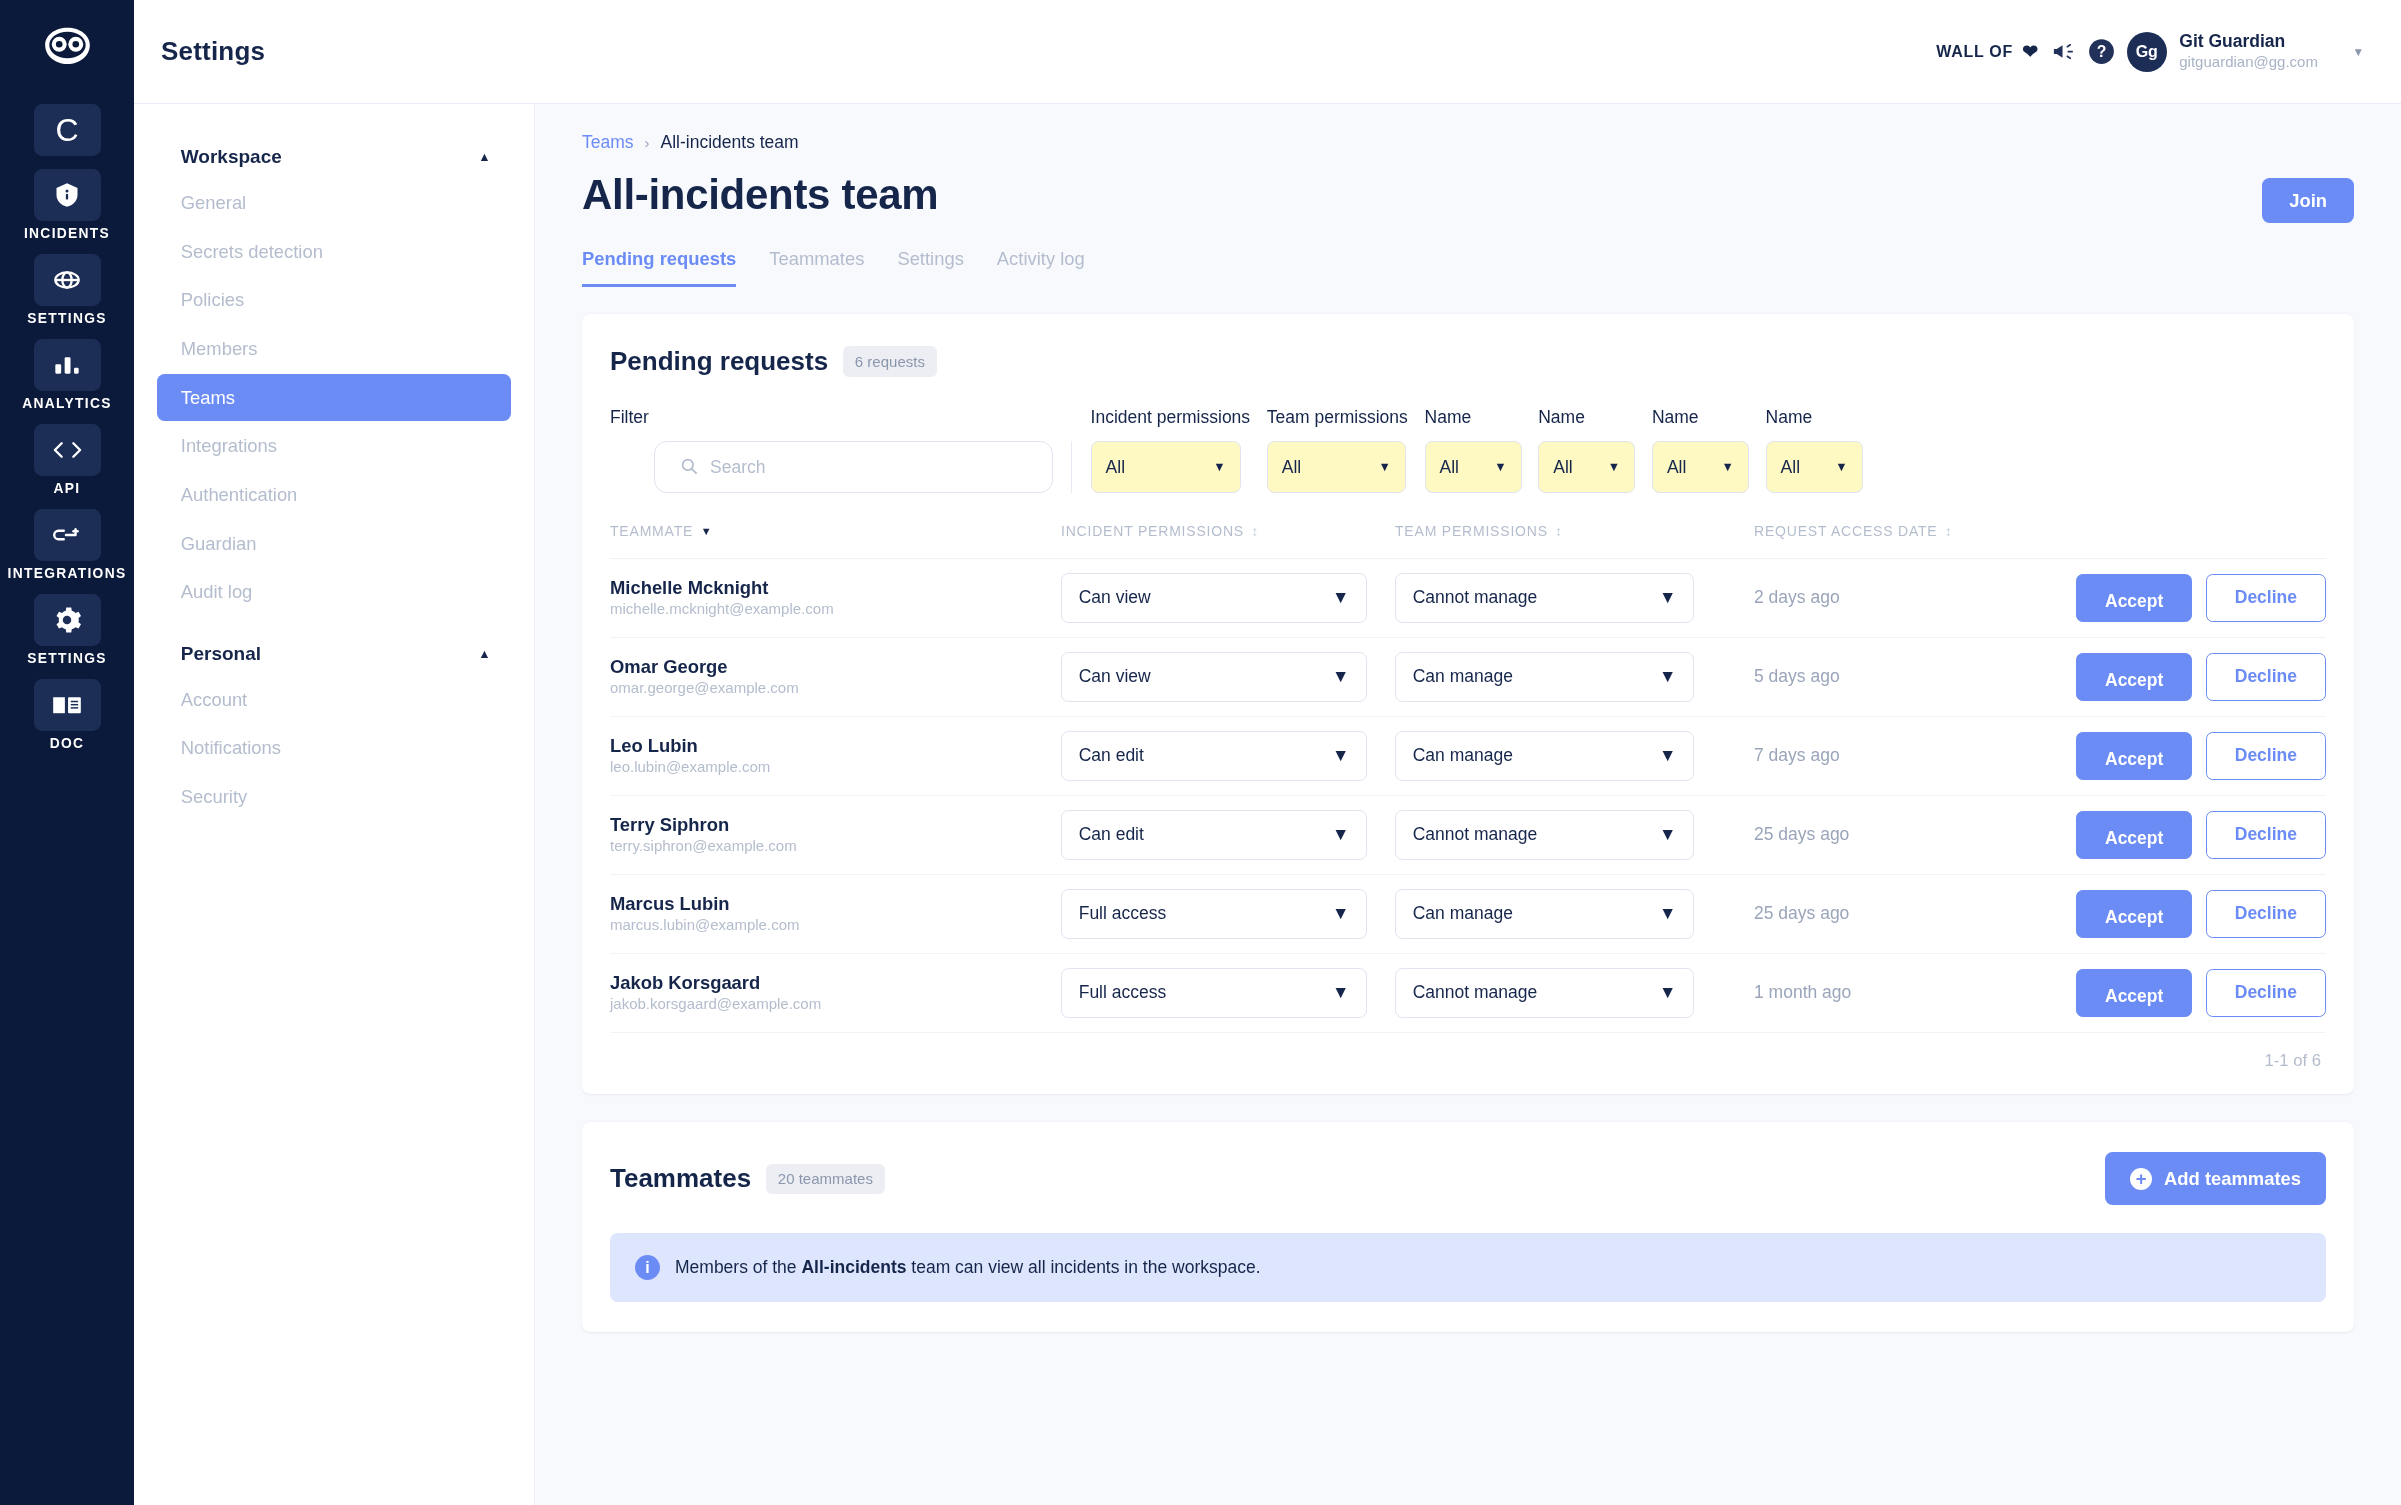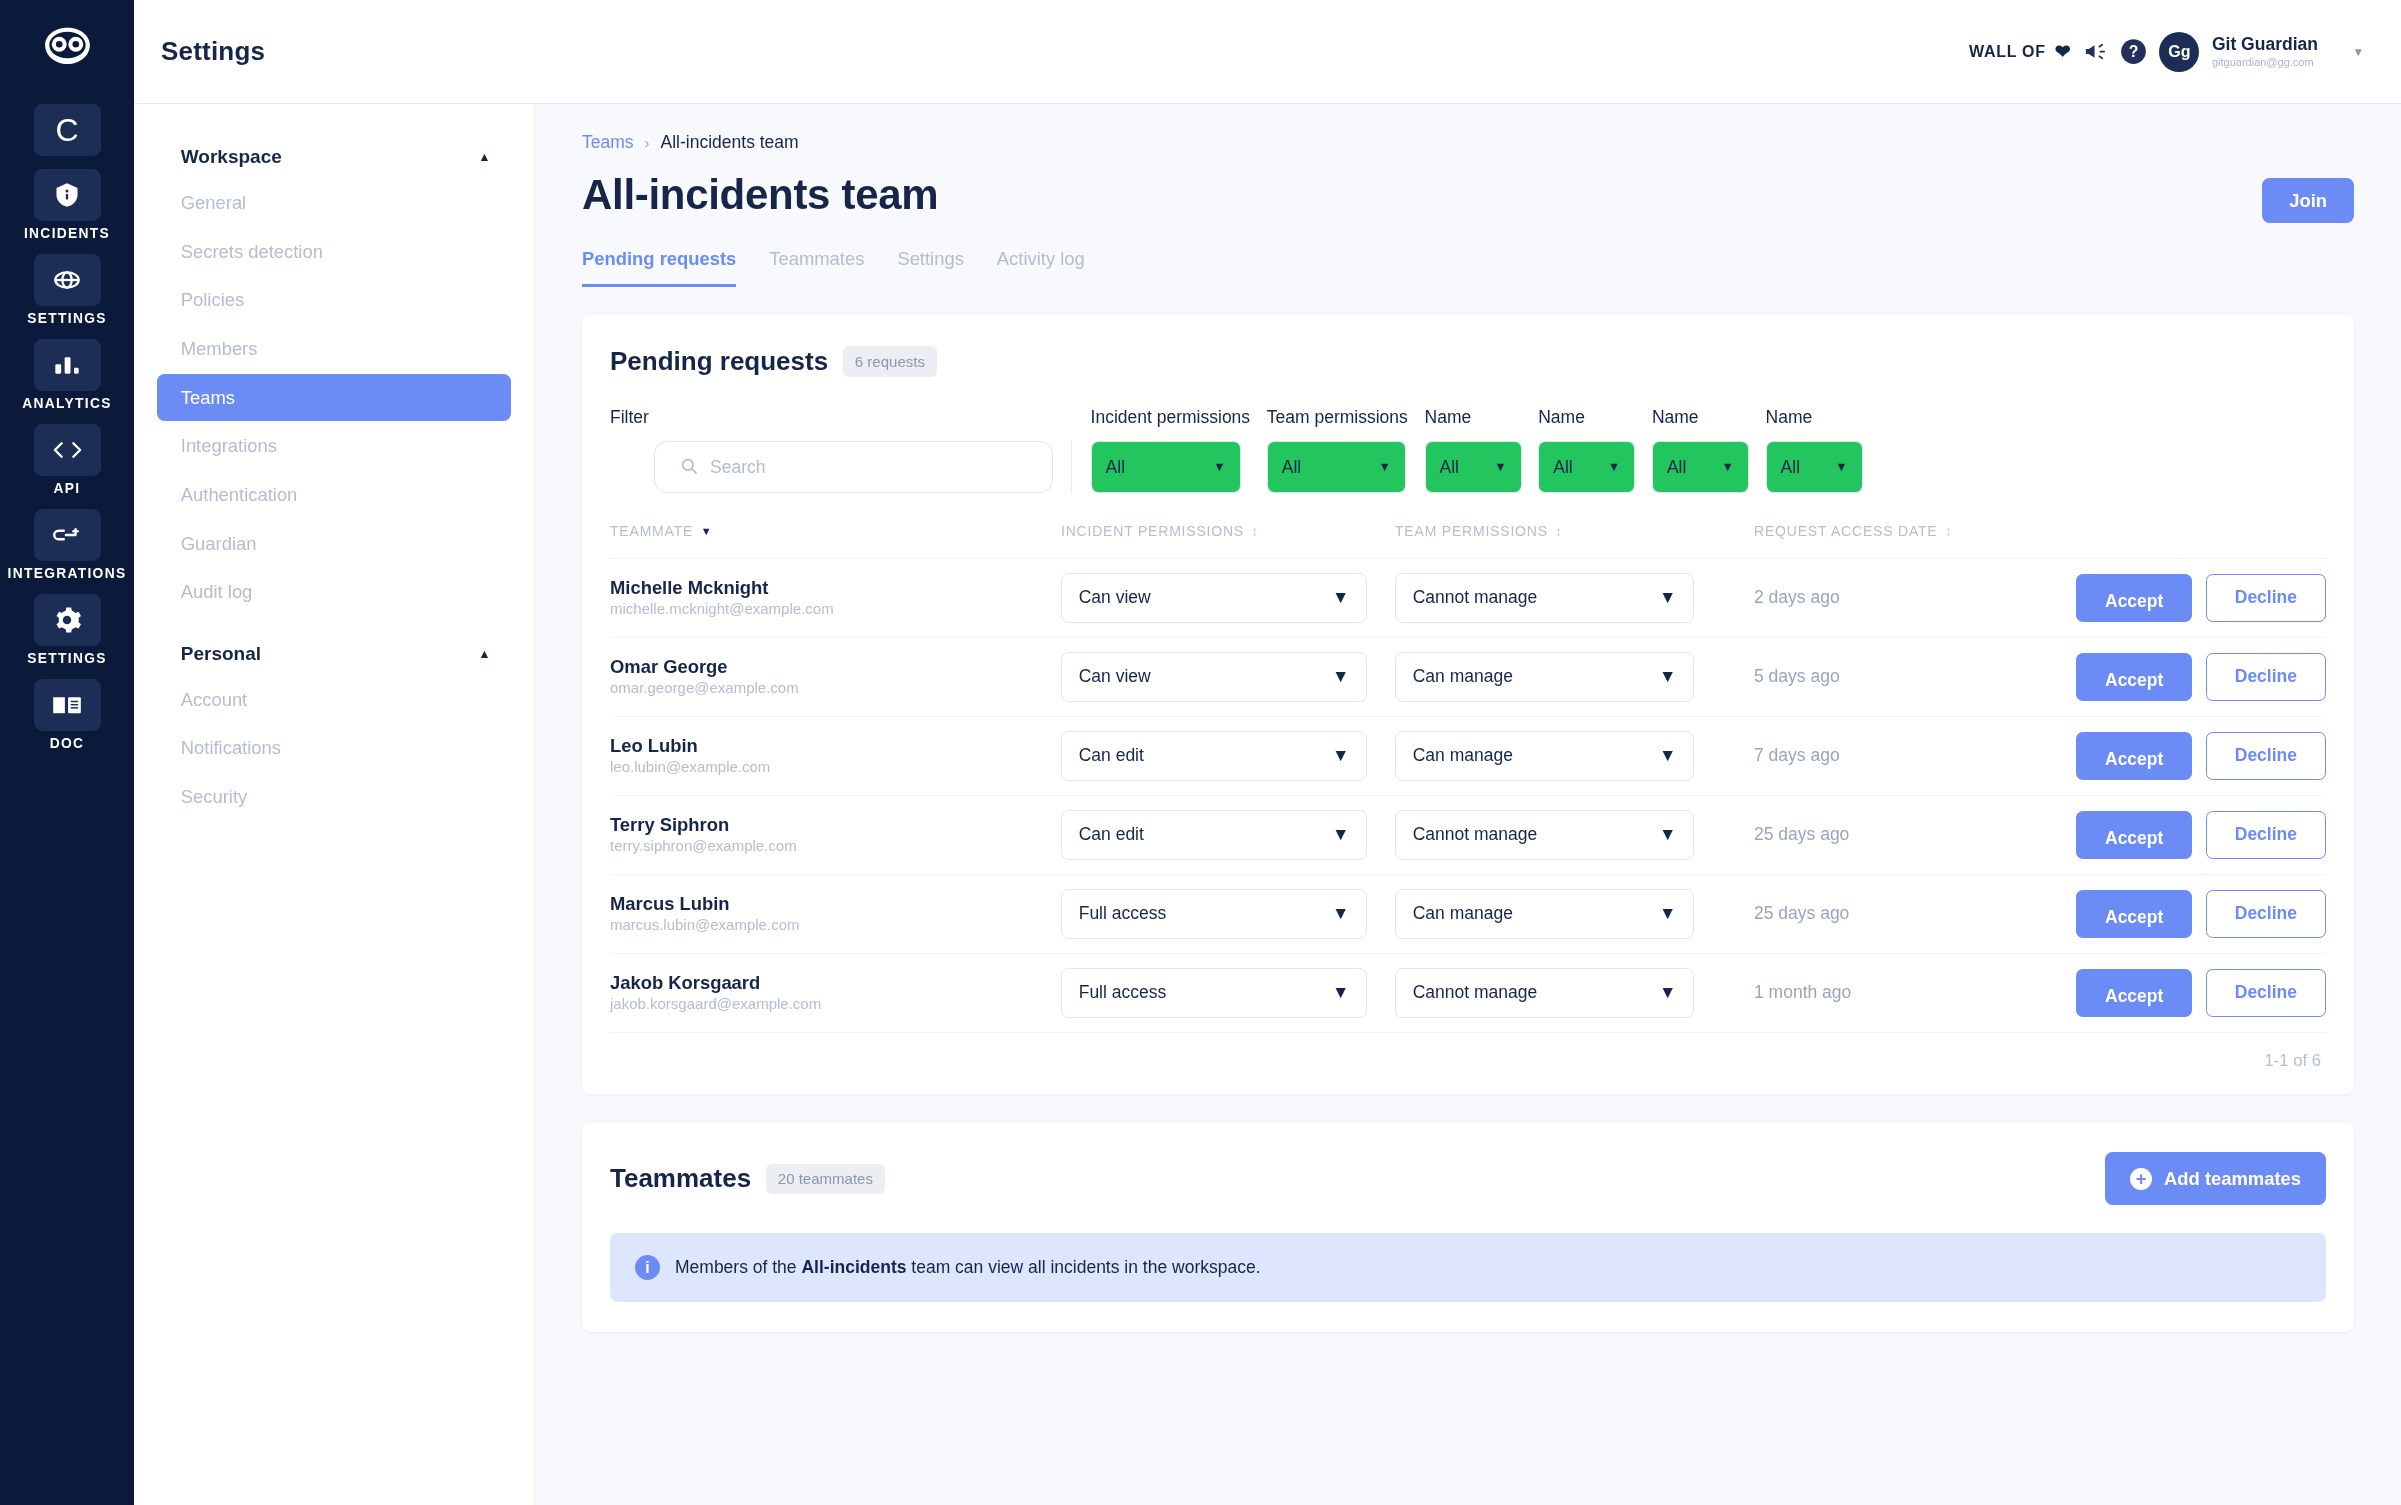--- a/index.html
+++ b/index.html
@@ -50,21 +50,21 @@
   .wall-of { display: flex; align-items: center; gap: 9.2px; color: #16264b; font-size: 16px; font-weight: 600; letter-spacing: 0.7px;}
   .heart { color: #16264b; font-size: 19px; line-height:1;}
   .icon-btn { color:#22315a; display:flex; align-items:center; justify-content:center; }
   .user-block { display: flex; align-items: center; gap: 12.5px; }
   .avatar {
     width: 40px; height: 40px; border-radius: 50%; background: #1d2e56;
     color: #fff; display: flex; align-items: center; justify-content: center;
     font-size: 16px; font-weight: 700;
   }
   .user-name { font-size: 17.5px; font-weight: 700; color: #16264b; line-height: 1.25; }
-  .user-mail { font-size: 11px; color: #a9b3c6; line-height: 1.25; }
+  .user-mail { font-size: 15px; color: #a9b3c6; line-height: 1.25; }
   .caret-small { color: #8b97ad; font-size: 11.7px; margin-left: 22px;}
 
   
   .body-area { flex: 1; display: flex; min-height: 0; }
 
   
   .settings-nav {
     width: 401px; flex: 0 0 401px; background: #ffffff;
     padding: 30px 23.4px 0 23.4px; border-right: 0.8px solid #eef2f8;
   }
@@ -122,21 +122,21 @@
     width: 399px; height: 52px; border: 0.8px solid #dfe4ee; border-radius: 13px;
     display: flex; align-items: center; padding: 0 25px; gap: 11.7px; background:#fff;margin-left:44px;
   }
   .search-wrap input {
     border: none; outline: none; font-size: 17.5px; color: #16264b; width: 100%;
     font-family: inherit; background: transparent;
   }
   .search-wrap input::placeholder { color: #b4bdcd; }
   .vdiv { width: 0.8px; height: 52px; background: #e6eaf2; margin: 0 18.4px; align-self: flex-end; }
   .sel {
-    height: 52px; border: 0.8px solid #dfe4ee; border-radius: 7.5px; background: #22c55e;
+    height: 52px; border: 0.8px solid #dfe4ee; border-radius: 7.5px; background: #fef9c3;
     display: flex; align-items: center; justify-content: space-between;
     padding: 0 14px; font-size: 17.5px; color: #16264b; gap: 13.4px;
   }
   .sel .car { color: #16264b; font-size: 12.5px; }
   .fc-gap { margin-left: 16.7px; }
 
   
   table { width: 100%; border-collapse: collapse; margin-top: 30px; table-layout: fixed; }
   th {
     text-align: left; font-size: 14px; letter-spacing: 0.8px;

